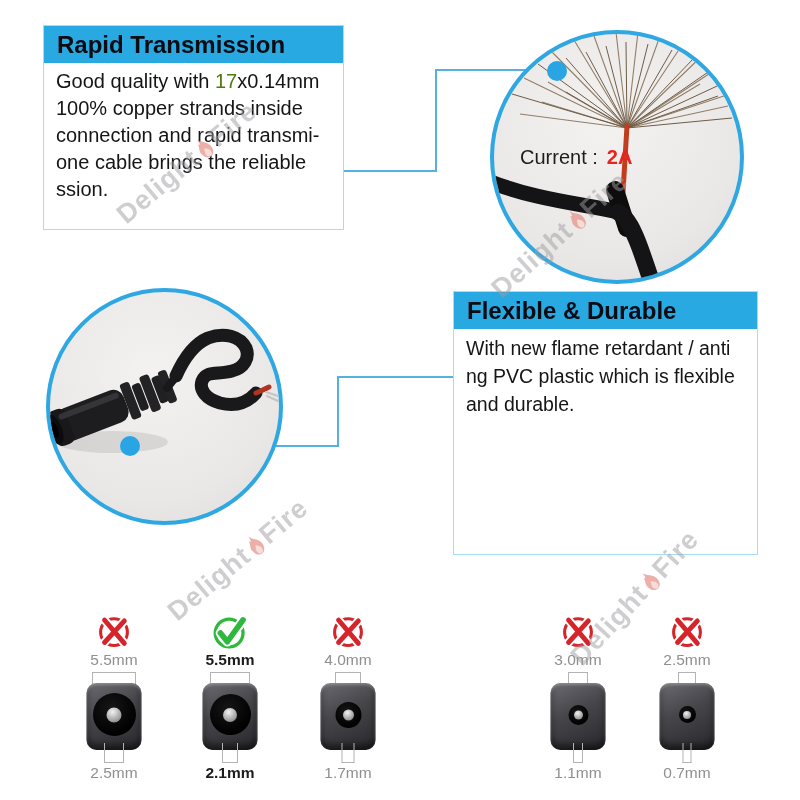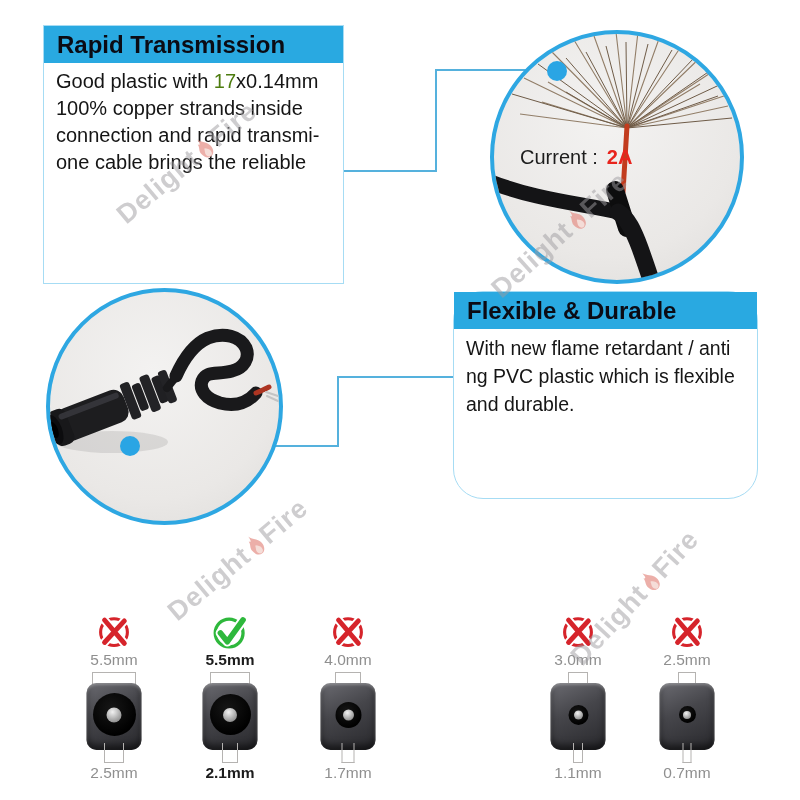--- a/index.html
+++ b/index.html
@@ -1,22 +1,22 @@
 <!DOCTYPE html>
 <html><head>
 <meta charset="utf-8">
 <style>
   html,body{margin:0;padding:0;background:#ffffff;}
   #canvas{position:relative;width:800px;height:800px;background:#ffffff;overflow:hidden;
           font-family:"Liberation Sans", sans-serif;}
 
   
   .info-box{position:absolute;background:#ffffff;border:1.5px solid #a6dcf4;box-sizing:border-box;z-index:2;}
-  .box-rapid{left:43px;top:25px;width:301px;height:259px;}
-  .box-flex{left:453px;top:291px;width:305px;height:208px;border-radius:30px;}
+  .box-rapid{left:43px;top:25px;width:301px;height:205px;}
+  .box-flex{left:453px;top:291px;width:305px;height:264px;}
   .info-header{background:#29a9e1;color:#0b0b14;font-weight:bold;font-size:24px;
                padding:5px 0 5px 13px;height:27px;line-height:27px;}
   .info-body{padding:5px 2px 0 12px;font-size:20px;color:#151515;line-height:27px;}
   .box-flex .info-body{line-height:28px;font-size:19.5px;}
   .red-text{color:#4d7c0f;}
 
   
   .callout-line{position:absolute;background:#55b1dd;z-index:1;}
   .dot{position:absolute;width:20px;height:20px;border-radius:50%;background:#2aa5e4;z-index:4;}
 
@@ -81,24 +81,25 @@
   <div class="dot" style="left:547px;top:61px;"></div>
 
   <div class="callout-line" style="left:139px;top:445px;width:200px;height:2px;"></div>
   <div class="callout-line" style="left:337px;top:376px;width:2px;height:71px;"></div>
   <div class="callout-line" style="left:337px;top:376px;width:116px;height:2px;"></div>
   <div class="dot" style="left:120px;top:436px;"></div>
 
   <div class="info-box box-rapid">
     <div class="info-header">Rapid Transmission</div>
     <div class="info-body">
-      <div><span>Good plastic with </span><span class="red-text">17</span><span>x0.14mm</span></div>
+      <div><span>Good quality with </span><span class="red-text">17</span><span>x0.14mm</span></div>
       <div>100% copper strands inside</div>
       <div>connection and rapid transmi-</div>
       <div>one cable brings the reliable</div>
+      <div>ssion.</div>
     </div>
   </div>
 
   <div class="photo-circle circle-current">
     <svg width="246" height="246" viewBox="0 0 246 246">
       <path d="M133,94 L26,80 M133,94 L30,44 M133,94 L54,48 M133,94 L58,18 M133,94 L80,6 M133,94 L100,2 M133,94 L122,-2 M133,94 L144,-2 M133,94 L166,2 M133,94 L190,8 M133,94 L212,18 M133,94 L230,30 M133,94 L242,58 M133,94 L234,72 M133,94 L206,50 M133,94 L48,68" stroke="#927e68" stroke-width="1.1" fill="none"></path>
       <path d="M133,94 L18,60 M133,94 L44,30 M133,94 L72,24 M133,94 L92,18 M133,94 L112,12 M133,94 L132,8 M133,94 L154,10 M133,94 L178,16 M133,94 L200,24 M133,94 L220,34 M133,94 L236,46 M133,94 L224,62 M133,94 L72,58 M133,94 L238,84" stroke="#6e5b47" stroke-width="1" fill="none"></path>
       <path d="M133,92 L129,158" stroke="#c23c1e" stroke-width="5" stroke-linecap="round"></path>
       <path d="M-8,146 C40,166 90,170 124,178" stroke="#141416" stroke-width="15" stroke-linecap="round" fill="none"></path>
       <path d="M121,156 L133,194" stroke="#0d0d0e" stroke-width="18" stroke-linecap="round"></path>

